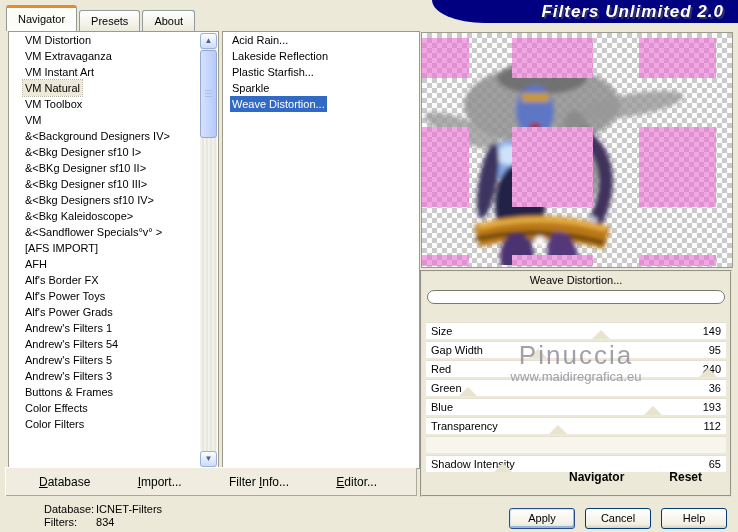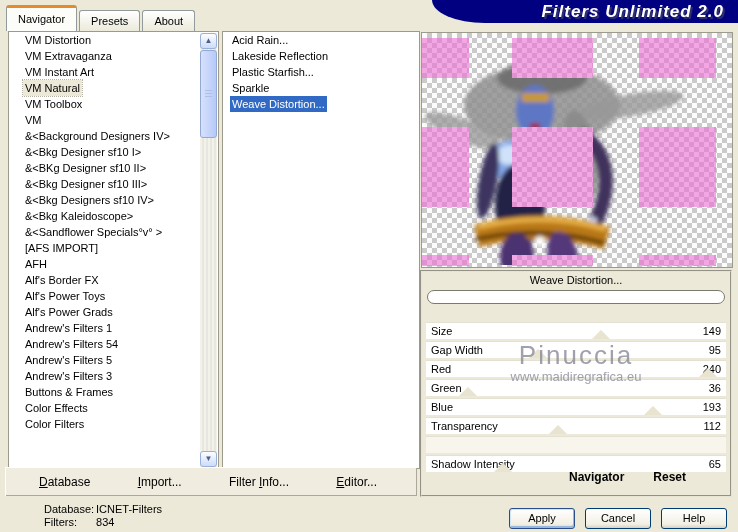--- a/index.html
+++ b/index.html
@@ -68,21 +68,21 @@
   .slider-row .val{position:absolute;right:5px;}
   .slider-thumb{position:absolute;bottom:0;width:0;height:0;transform:translateX(-9px);
               border-left:9px solid transparent;border-right:9px solid transparent;
               border-bottom:9px solid #e8e4d0;}
   .slider-gap{height:16px;background:#f7f5ec;margin-bottom:2px;border-top:1px solid #e4e1d2;}
   #watermark{position:absolute;left:0;right:0;top:68px;text-align:center;pointer-events:none;z-index:5;}
   #watermark .wm1{font-size:26px;letter-spacing:2px;color:rgba(135,133,150,.78);}
   #watermark .wm2{font-size:13px;color:rgba(145,143,158,.85);margin-top:-2px;}
   #randomize-row{position:absolute;left:0;right:0;top:198px;height:22px;font-weight:bold;font-size:12px;}
   #randomize-btn{position:absolute;left:147px;cursor:default;}
-  #reset-btn{position:absolute;right:44px;cursor:default;}
+  #reset-btn{position:absolute;right:28px;cursor:default;}
 
   
   #toolstrip{position:absolute;left:5px;top:467px;width:412px;height:29px;background:#f0ede0;
              box-shadow:inset 0 1px 0 #fff,inset 1px 0 0 #fff,inset 0 -1px 0 #aca899,inset -1px 0 0 #aca899;
              display:flex;align-items:center;justify-content:space-between;
              padding:0 40px 0 34px;box-sizing:border-box;font-weight:normal;font-size:12px;}
   .strip-btn{cursor:default;}
 
   
   #status{position:absolute;left:8px;top:503px;line-height:13px;}

